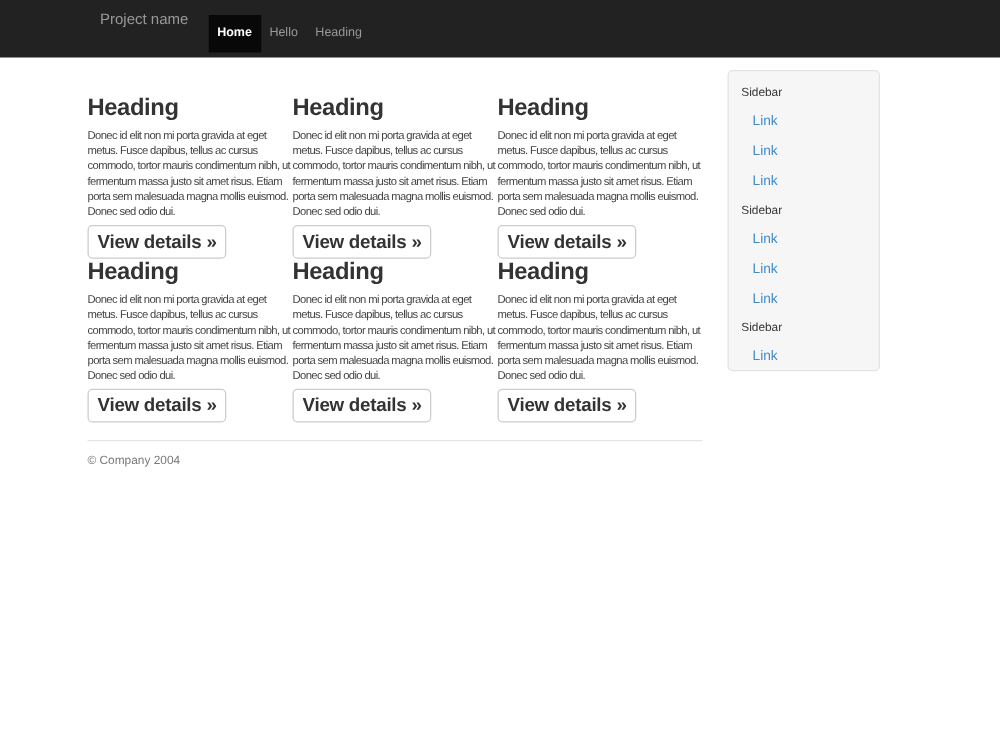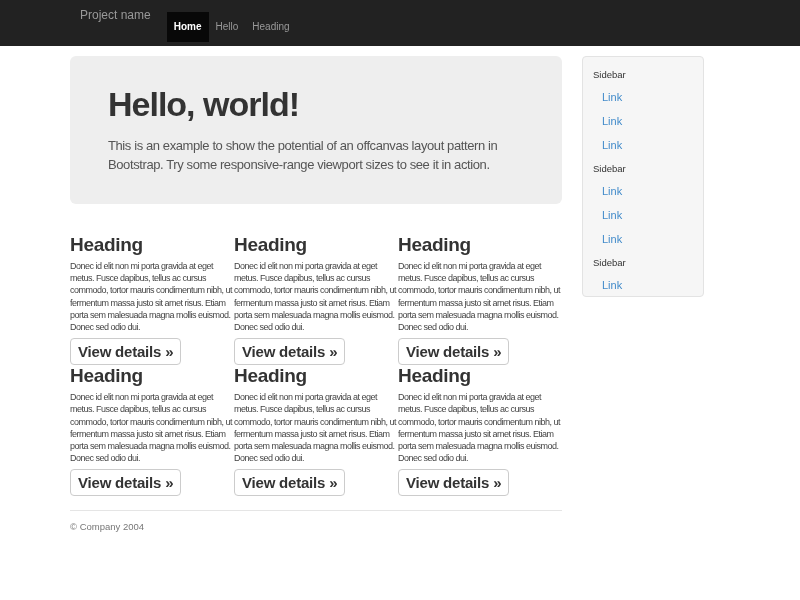--- a/index.html
+++ b/index.html
@@ -106,24 +106,20 @@
           <a href="#" class="">Heading</a>
         </li>
       </ul>
   </div>
 </nav>
 
 <div class="container">
   <div class="main-row">
 
     <main class="main-col">
-      <div class="jumbotron">
-        <h1>Hello, world!</h1>
-        <p>This is an example to show the potential of an offcanvas layout pattern in Bootstrap. Try some responsive-range viewport sizes to see it in action.</p>
-      </div>
       <div class="cards">
           <div class="card"><h3>Heading</h3><p>Donec id elit non mi porta gravida at eget metus. Fusce dapibus, tellus ac cursus commodo, tortor mauris condimentum nibh, ut fermentum massa justo sit amet risus. Etiam porta sem malesuada magna mollis euismod. Donec sed odio dui.</p><button class="btn">View details »</button></div>
           <div class="card"><h3>Heading</h3><p>Donec id elit non mi porta gravida at eget metus. Fusce dapibus, tellus ac cursus commodo, tortor mauris condimentum nibh, ut fermentum massa justo sit amet risus. Etiam porta sem malesuada magna mollis euismod. Donec sed odio dui.</p><button class="btn">View details »</button></div>
           <div class="card"><h3>Heading</h3><p>Donec id elit non mi porta gravida at eget metus. Fusce dapibus, tellus ac cursus commodo, tortor mauris condimentum nibh, ut fermentum massa justo sit amet risus. Etiam porta sem malesuada magna mollis euismod. Donec sed odio dui.</p><button class="btn">View details »</button></div>
           <div class="card"><h3>Heading</h3><p>Donec id elit non mi porta gravida at eget metus. Fusce dapibus, tellus ac cursus commodo, tortor mauris condimentum nibh, ut fermentum massa justo sit amet risus. Etiam porta sem malesuada magna mollis euismod. Donec sed odio dui.</p><button class="btn">View details »</button></div>
           <div class="card"><h3>Heading</h3><p>Donec id elit non mi porta gravida at eget metus. Fusce dapibus, tellus ac cursus commodo, tortor mauris condimentum nibh, ut fermentum massa justo sit amet risus. Etiam porta sem malesuada magna mollis euismod. Donec sed odio dui.</p><button class="btn">View details »</button></div>
           <div class="card"><h3>Heading</h3><p>Donec id elit non mi porta gravida at eget metus. Fusce dapibus, tellus ac cursus commodo, tortor mauris condimentum nibh, ut fermentum massa justo sit amet risus. Etiam porta sem malesuada magna mollis euismod. Donec sed odio dui.</p><button class="btn">View details »</button></div>
         </div>
       <hr class="divider">
       <footer class="footer">

